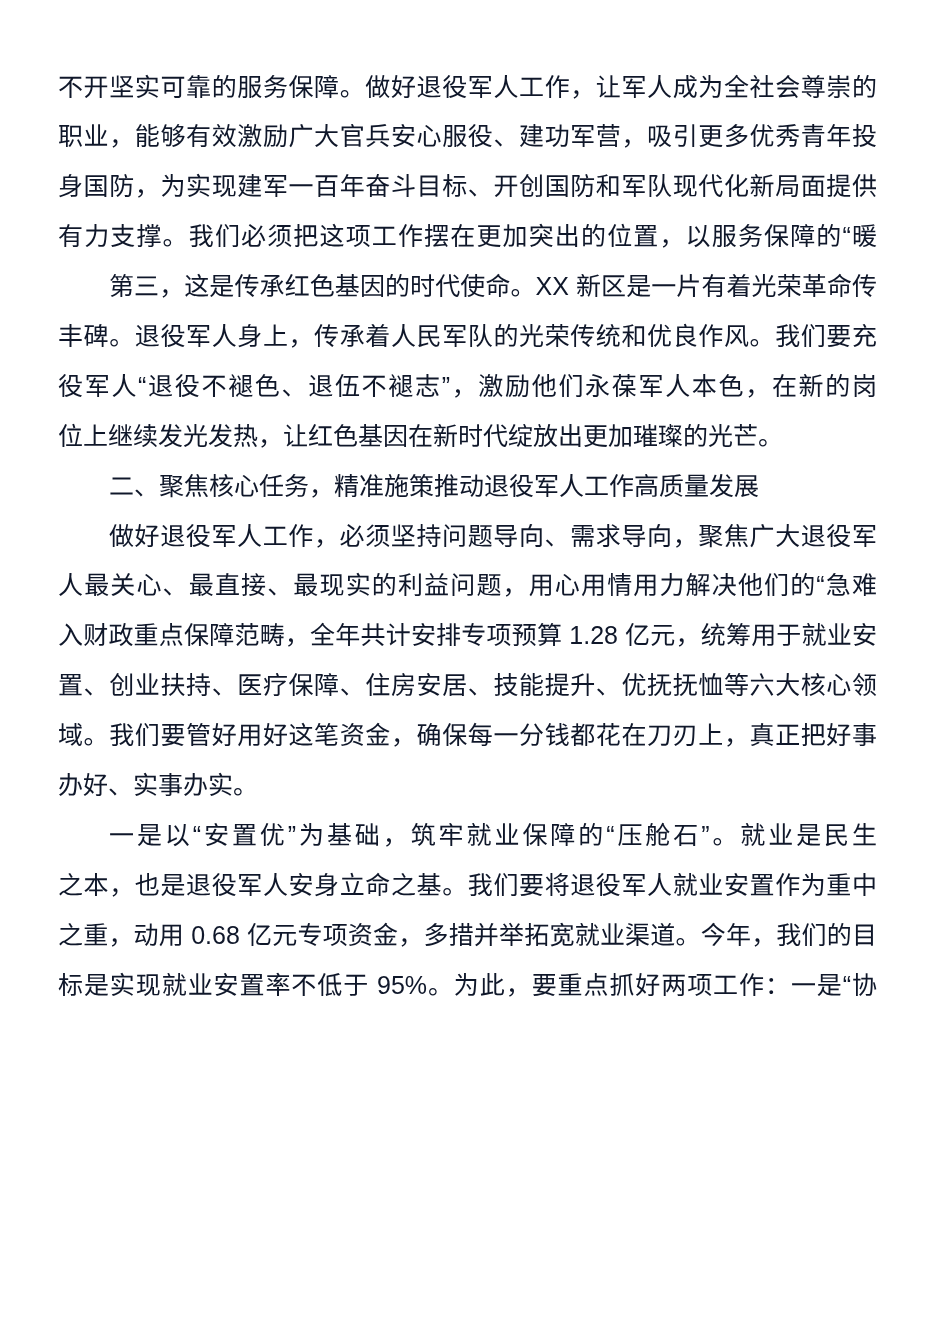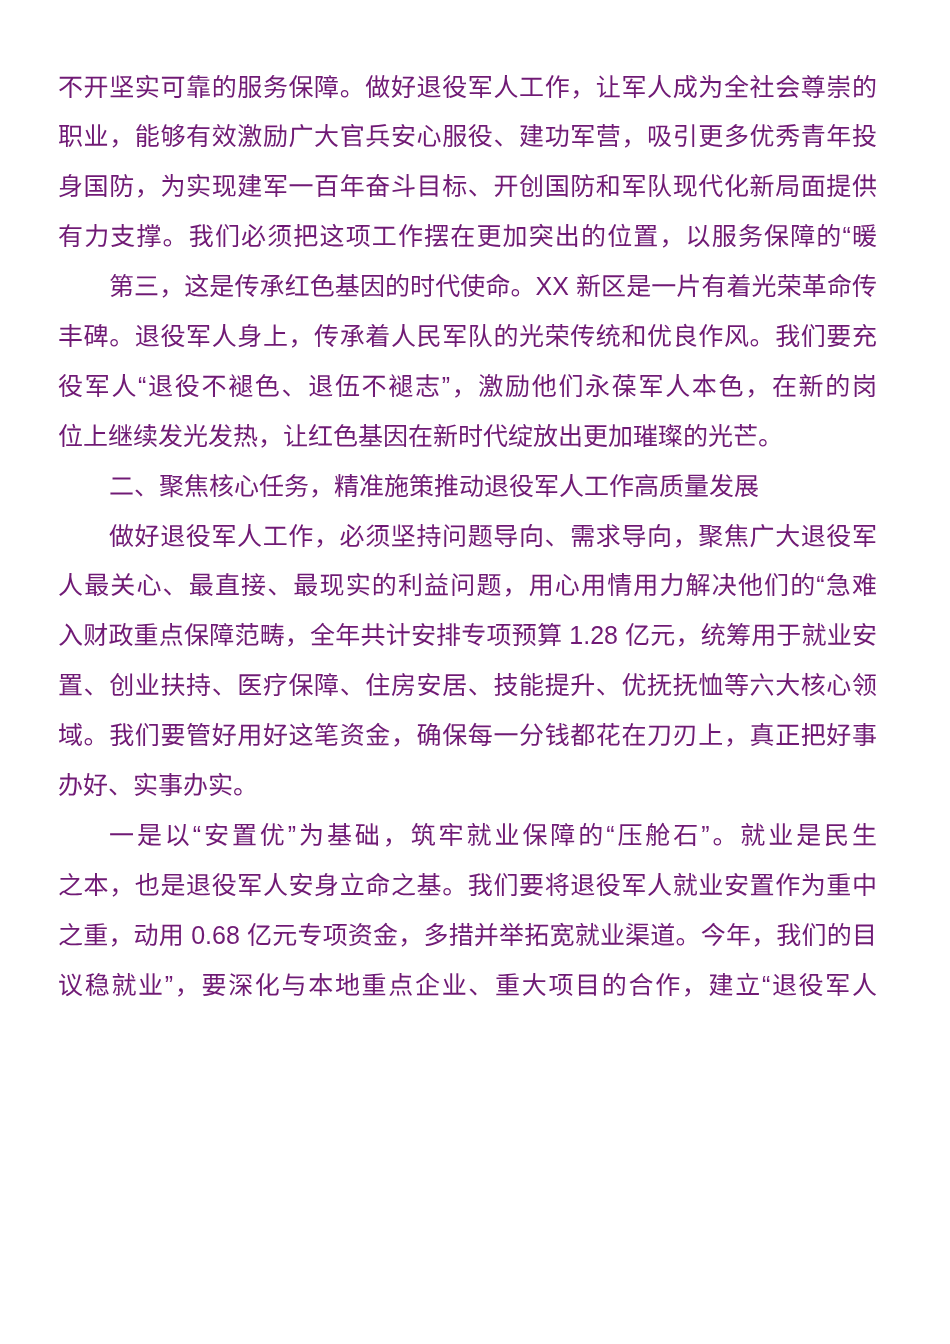--- a/index.html
+++ b/index.html
@@ -25,21 +25,21 @@
     margin: 0;
     padding: 0;
   }
   .line {
     font-size: 25px;
     line-height: 49.9px;
     height: 49.9px;
     overflow: hidden;
     white-space: normal;
     text-align: left;
-    color: #701a75;
+    color: #0f172a;
   }
   
   .line.stretch {
     text-align: justify;
     text-align-last: justify;
   }
   
   .line.indent {
     padding-left: 51px;
   }
@@ -71,15 +71,15 @@
       <div class="line stretch">人最关心、最直接、最现实的利益问题，用心用情用力解决他们的“急难</div>
       <div class="line stretch">入财政重点保障范畴，全年共计安排专项预算 1.28 亿元，统筹用于就业安</div>
       <div class="line stretch">置、创业扶持、医疗保障、住房安居、技能提升、优抚抚恤等六大核心领</div>
       <div class="line stretch">域。我们要管好用好这笔资金，确保每一分钱都花在刀刃上，真正把好事</div>
       <div class="line">办好、实事办实。</div>
     </div>
     <div class="paragraph">
       <div class="line indent stretch">一是以“安置优”为基础，筑牢就业保障的“压舱石”。就业是民生</div>
       <div class="line stretch">之本，也是退役军人安身立命之基。我们要将退役军人就业安置作为重中</div>
       <div class="line stretch">之重，动用 0.68 亿元专项资金，多措并举拓宽就业渠道。今年，我们的目</div>
-      <div class="line stretch">议稳就业”，要深化与本地重点企业、重大项目的合作，建立“退役军人</div>
+      <div class="line stretch">标是实现就业安置率不低于 95%。为此，要重点抓好两项工作：一是“协</div>
     </div>
   </div>
 
 </body></html>

